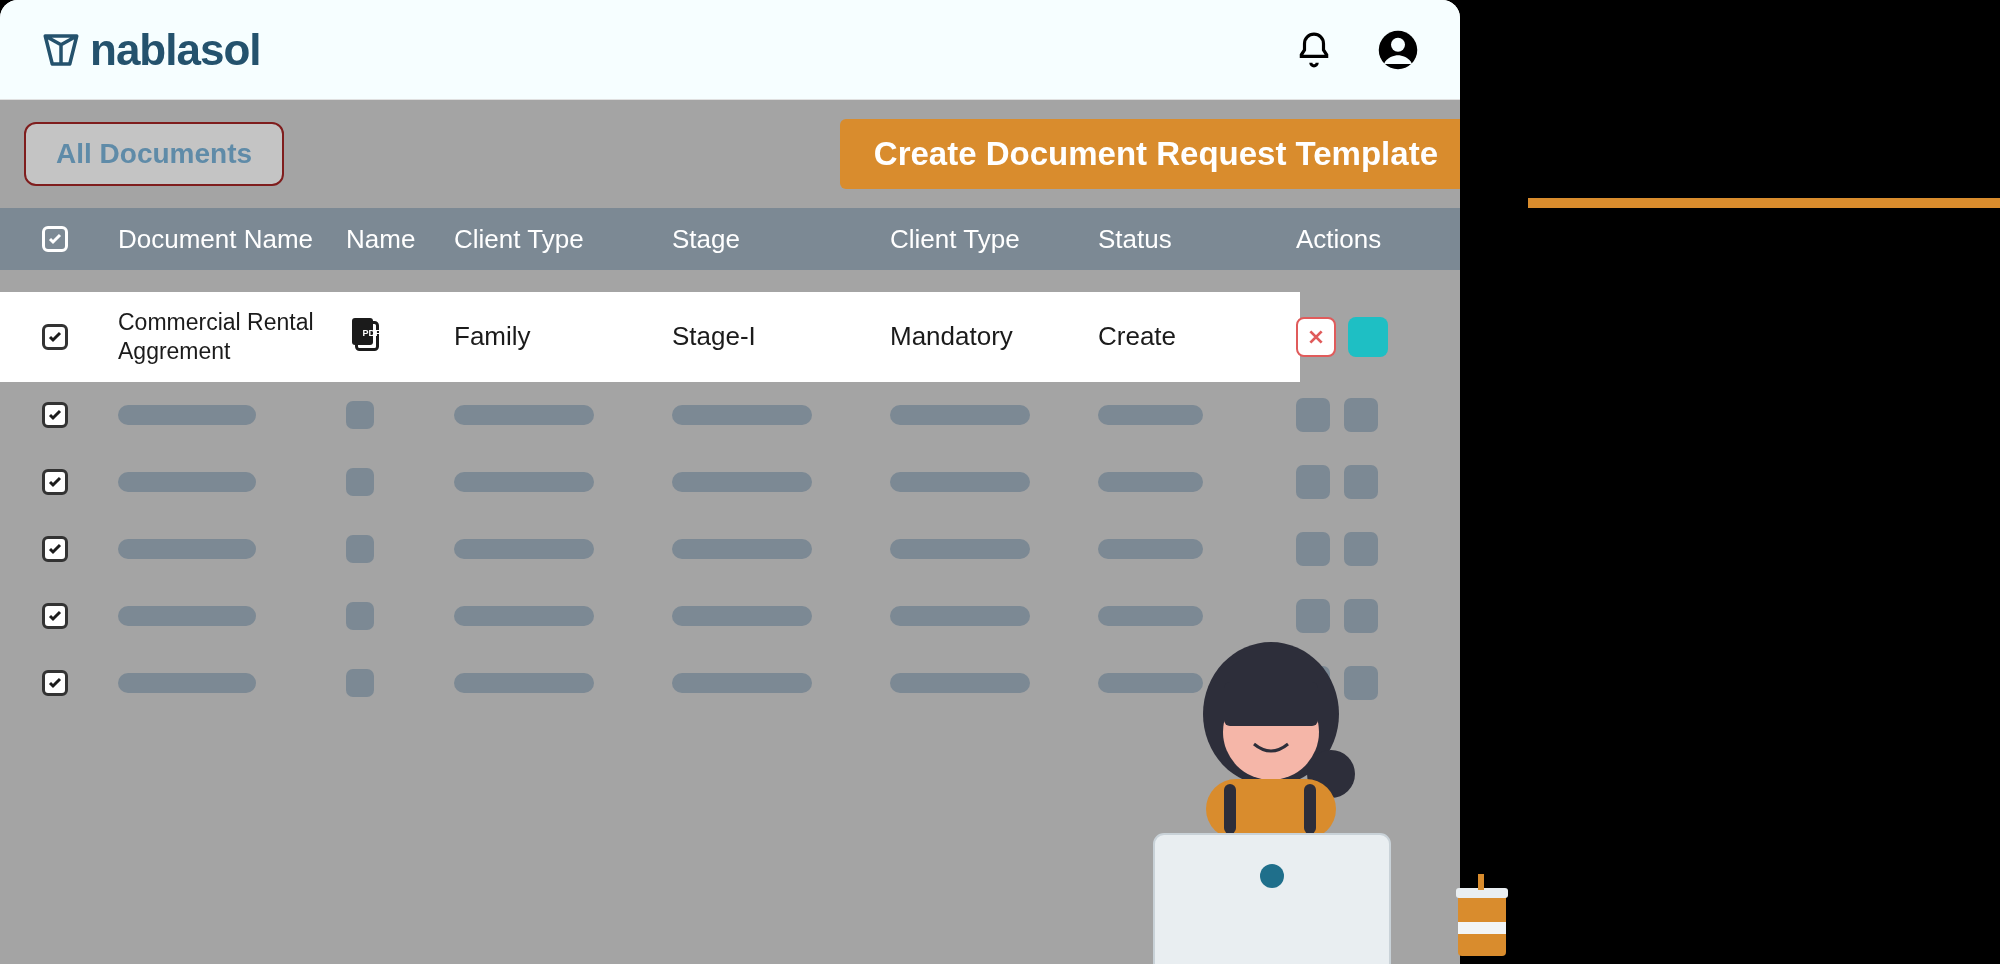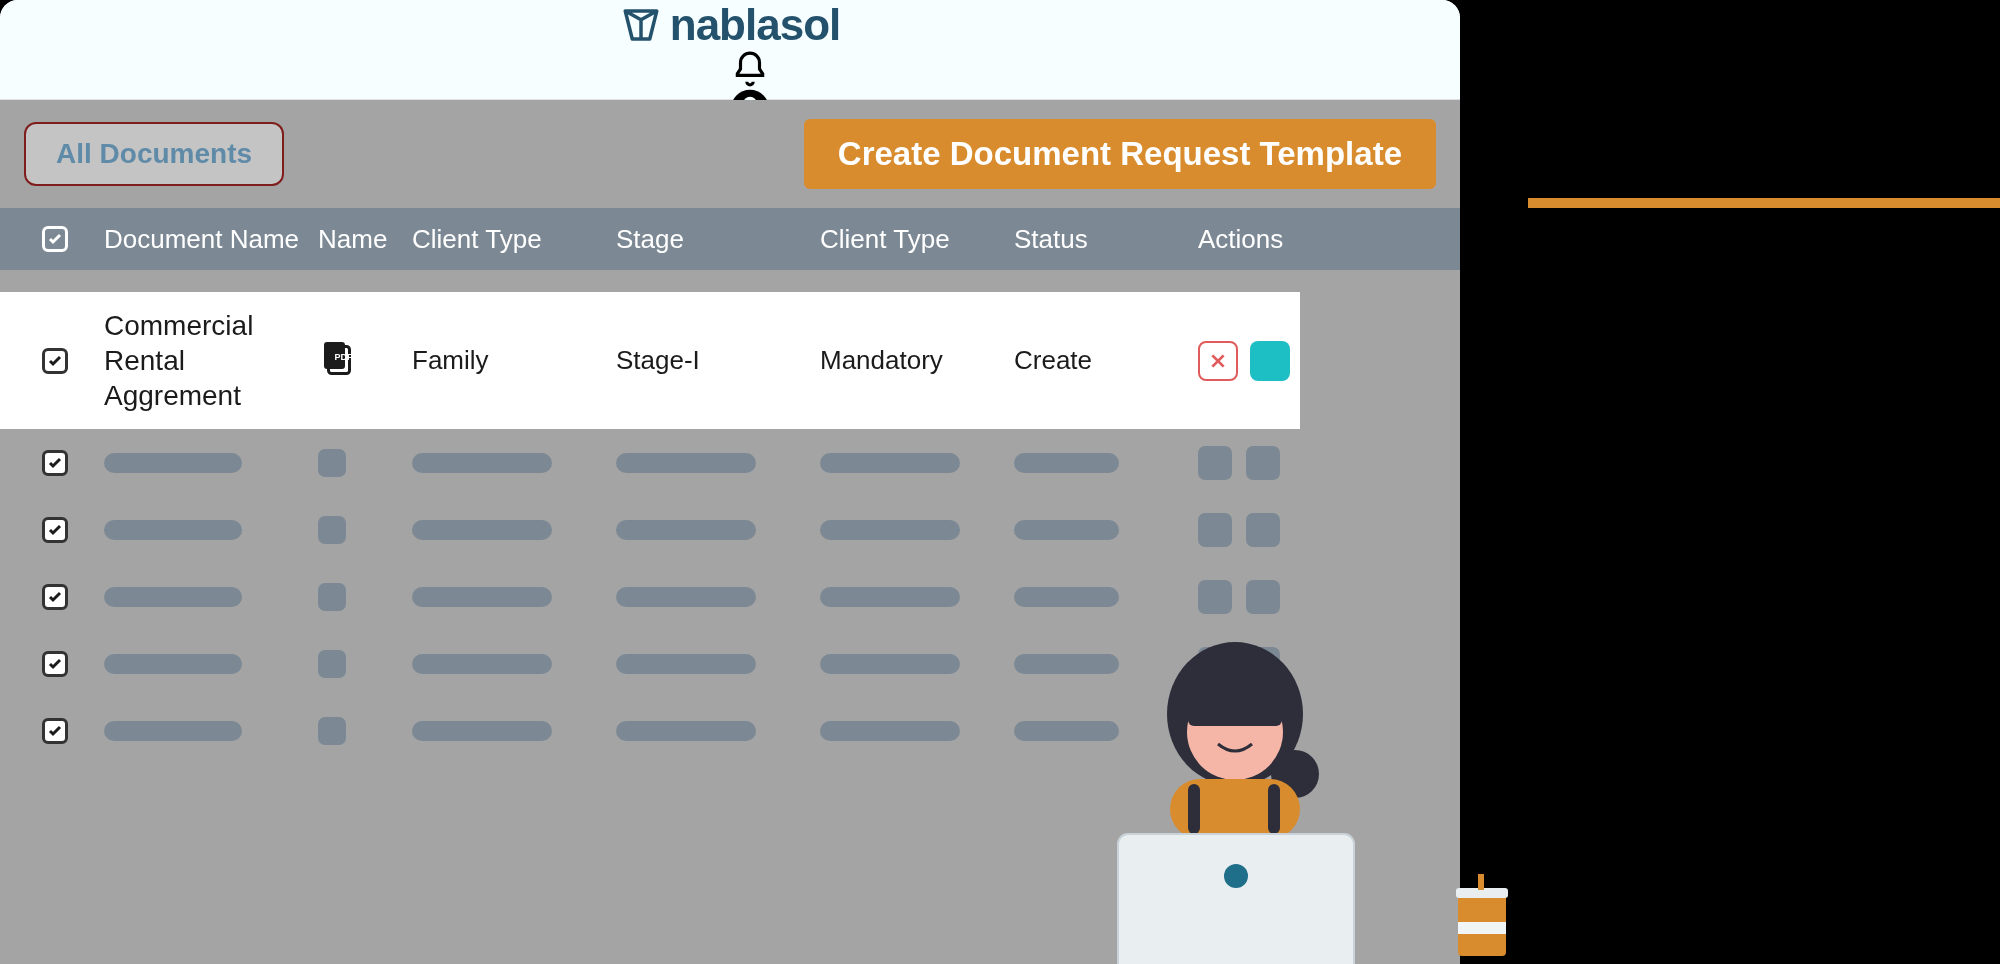--- a/index.html
+++ b/index.html
@@ -18,24 +18,23 @@
   height: 964px;
   background: #fff;
   border-radius: 18px 18px 0 0;
   overflow: hidden;
 }
 .header {
   height: 100px;
   background: #f6feff;
   display: flex;
   align-items: center;
-  padding: 0 20px;
+  padding: 0 40px;
   border-bottom: 1px solid #e0e0e0;
   box-shadow: 0 2px 6px rgba(0,0,0,0.05);
-  flex-direction: column;
 }
 .logo {
   display: flex;
   align-items: center;
   gap: 8px;
   font-size: 44px;
   font-weight: 600;
   color: #24526d;
   letter-spacing: -1px;
 }
@@ -115,21 +114,21 @@
   padding: 16px 34px;
   border: none;
   border-radius: 6px;
   cursor: pointer;
 }
 .table-header, .row-active, .row-placeholder {
   display: grid;
   grid-template-columns: 70px 200px 80px 190px 190px 180px 170px 180px;
   align-items: center;
   padding: 8px 20px;
-  gap: 14px;
+  gap: 28px;
 }
 .table-header {
   height: 62px;
   background: #7c8994;
   color: #fff;
   font-size: 26px;
 }
 .table-header > div:last-child { text-align: left; }
 .checkbox {
   width: 26px;
@@ -148,21 +147,21 @@
 .data-spacer { height: 22px; }
 .row-active {
   background: #fff;
   color: #1b1b1b;
   font-size: 26px;
   padding-top: 16px;
   padding-bottom: 16px;
   min-height: 78px;
   width: 1300px;
 }
-.row-active .docname { font-size: 28px; line-height: 1.25; }
+.row-active .docname { font-size: 23px; line-height: 1.25; }
 .pdf-icon {
   width: 36px;
   height: 36px;
 }
 .actions {
   display: flex;
   gap: 12px;
 }
 .action-btn {
   width: 40px;

